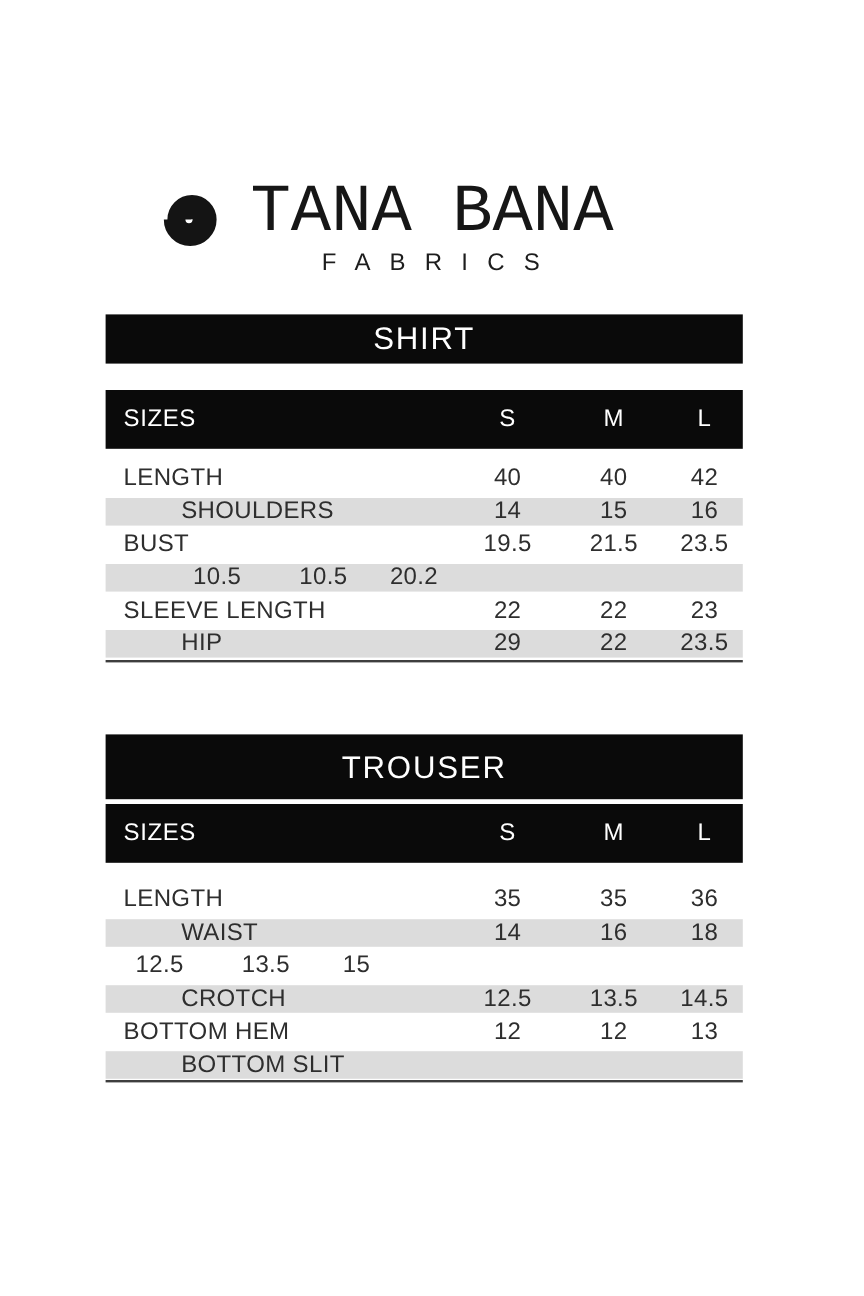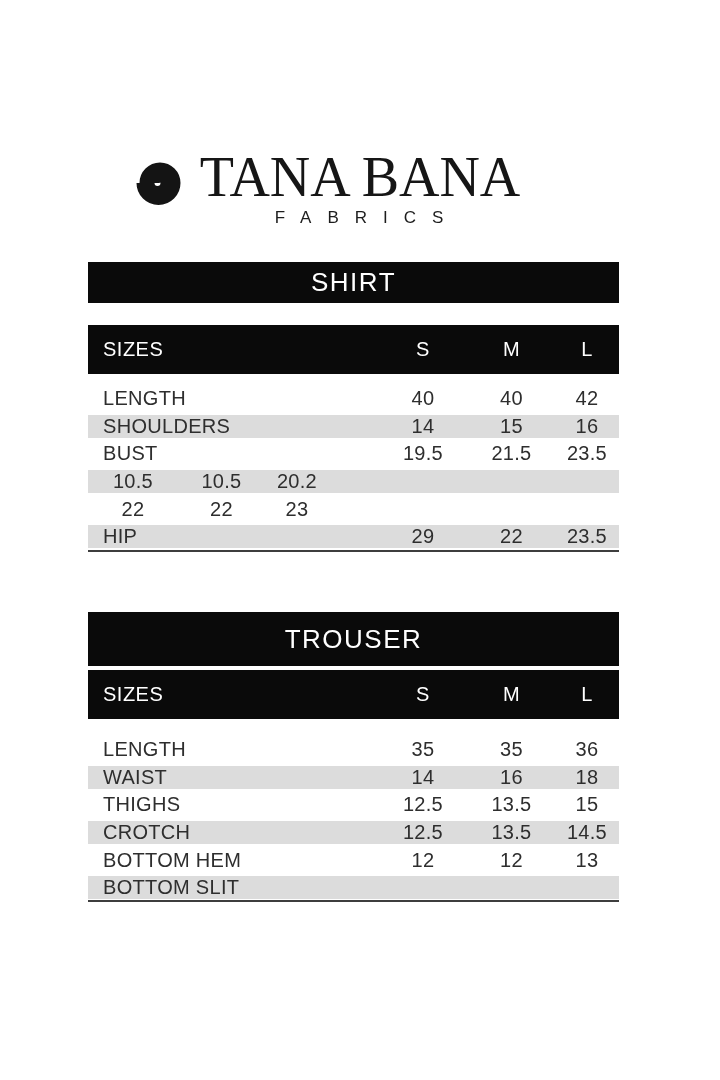--- a/index.html
+++ b/index.html
@@ -10,30 +10,30 @@
     background: #ffffff;
     overflow: hidden;
     font-family: "Liberation Sans", sans-serif;
   }
 
   
   #logo { position: absolute; top: 150px; left: 136px; display: flex; align-items: flex-start; }
   #logo .icon { width: 48px; height: 52px; margin-top: 7px; }
   .logo-text { margin-left: 10px; width: 332px; text-align: center; }
   .brand {
-    font-family: Liberation Serif, serif;
+    font-family: Liberation Mono, monospace;
     font-size: 56px;
     line-height: 54px;
     color: #161616;
     white-space: nowrap;
     letter-spacing: 0px;
   }
   .sub {
     margin-top: 4px;
-    font-size: 17px;
+    font-size: 20px;
     font-weight: 500;
     color: #1d1d1d;
     letter-spacing: 16px;
     padding-left: 14px; 
     white-space: nowrap;
   }
 
   
   .bar {
     position: absolute;
@@ -63,21 +63,21 @@
   #trouser-rows { top: 738px; }
   .row {
     display: flex;
     align-items: center;
     height: 23.5px;
     margin-bottom: 4.1px;
     font-size: 20px;
     letter-spacing: 0.3px;
     color: #2e2e2e;
   }
-  .row.shaded { background: #dcdcdc; }
+  .row.shaded { background: #dcdcdc; padding-left: 48px; }
 
   
   .rule { position: absolute; left: 88px; width: 531px; height: 2px; background: #3e3e3e; }
   #shirt-rule   { top: 550px; }
   #trouser-rule { top: 900px; }
 </style>
 </head>
 <body>
 
 <div class="page">
@@ -121,20 +121,21 @@
     <div class="col s">19.5</div>
     <div class="col m">21.5</div>
     <div class="col l">23.5</div>
   </div>
       <div class="row shaded">
     <div class="col s">10.5</div>
     <div class="col m">10.5</div>
     <div class="col l">20.2</div>
   </div>
       <div class="row">
+    <div class="label-cell">SLEEVE LENGTH</div>
     <div class="col s">22</div>
     <div class="col m">22</div>
     <div class="col l">23</div>
   </div>
       <div class="row shaded">
     <div class="label-cell">HIP</div>
     <div class="col s">29</div>
     <div class="col m">22</div>
     <div class="col l">23.5</div>
   </div>
@@ -159,21 +160,20 @@
     <div class="col m">35</div>
     <div class="col l">36</div>
   </div>
       <div class="row shaded">
     <div class="label-cell">WAIST</div>
     <div class="col s">14</div>
     <div class="col m">16</div>
     <div class="col l">18</div>
   </div>
       <div class="row">
-    <div class="label-cell">THIGHS</div>
     <div class="col s">12.5</div>
     <div class="col m">13.5</div>
     <div class="col l">15</div>
   </div>
       <div class="row shaded">
     <div class="label-cell">CROTCH</div>
     <div class="col s">12.5</div>
     <div class="col m">13.5</div>
     <div class="col l">14.5</div>
   </div>

